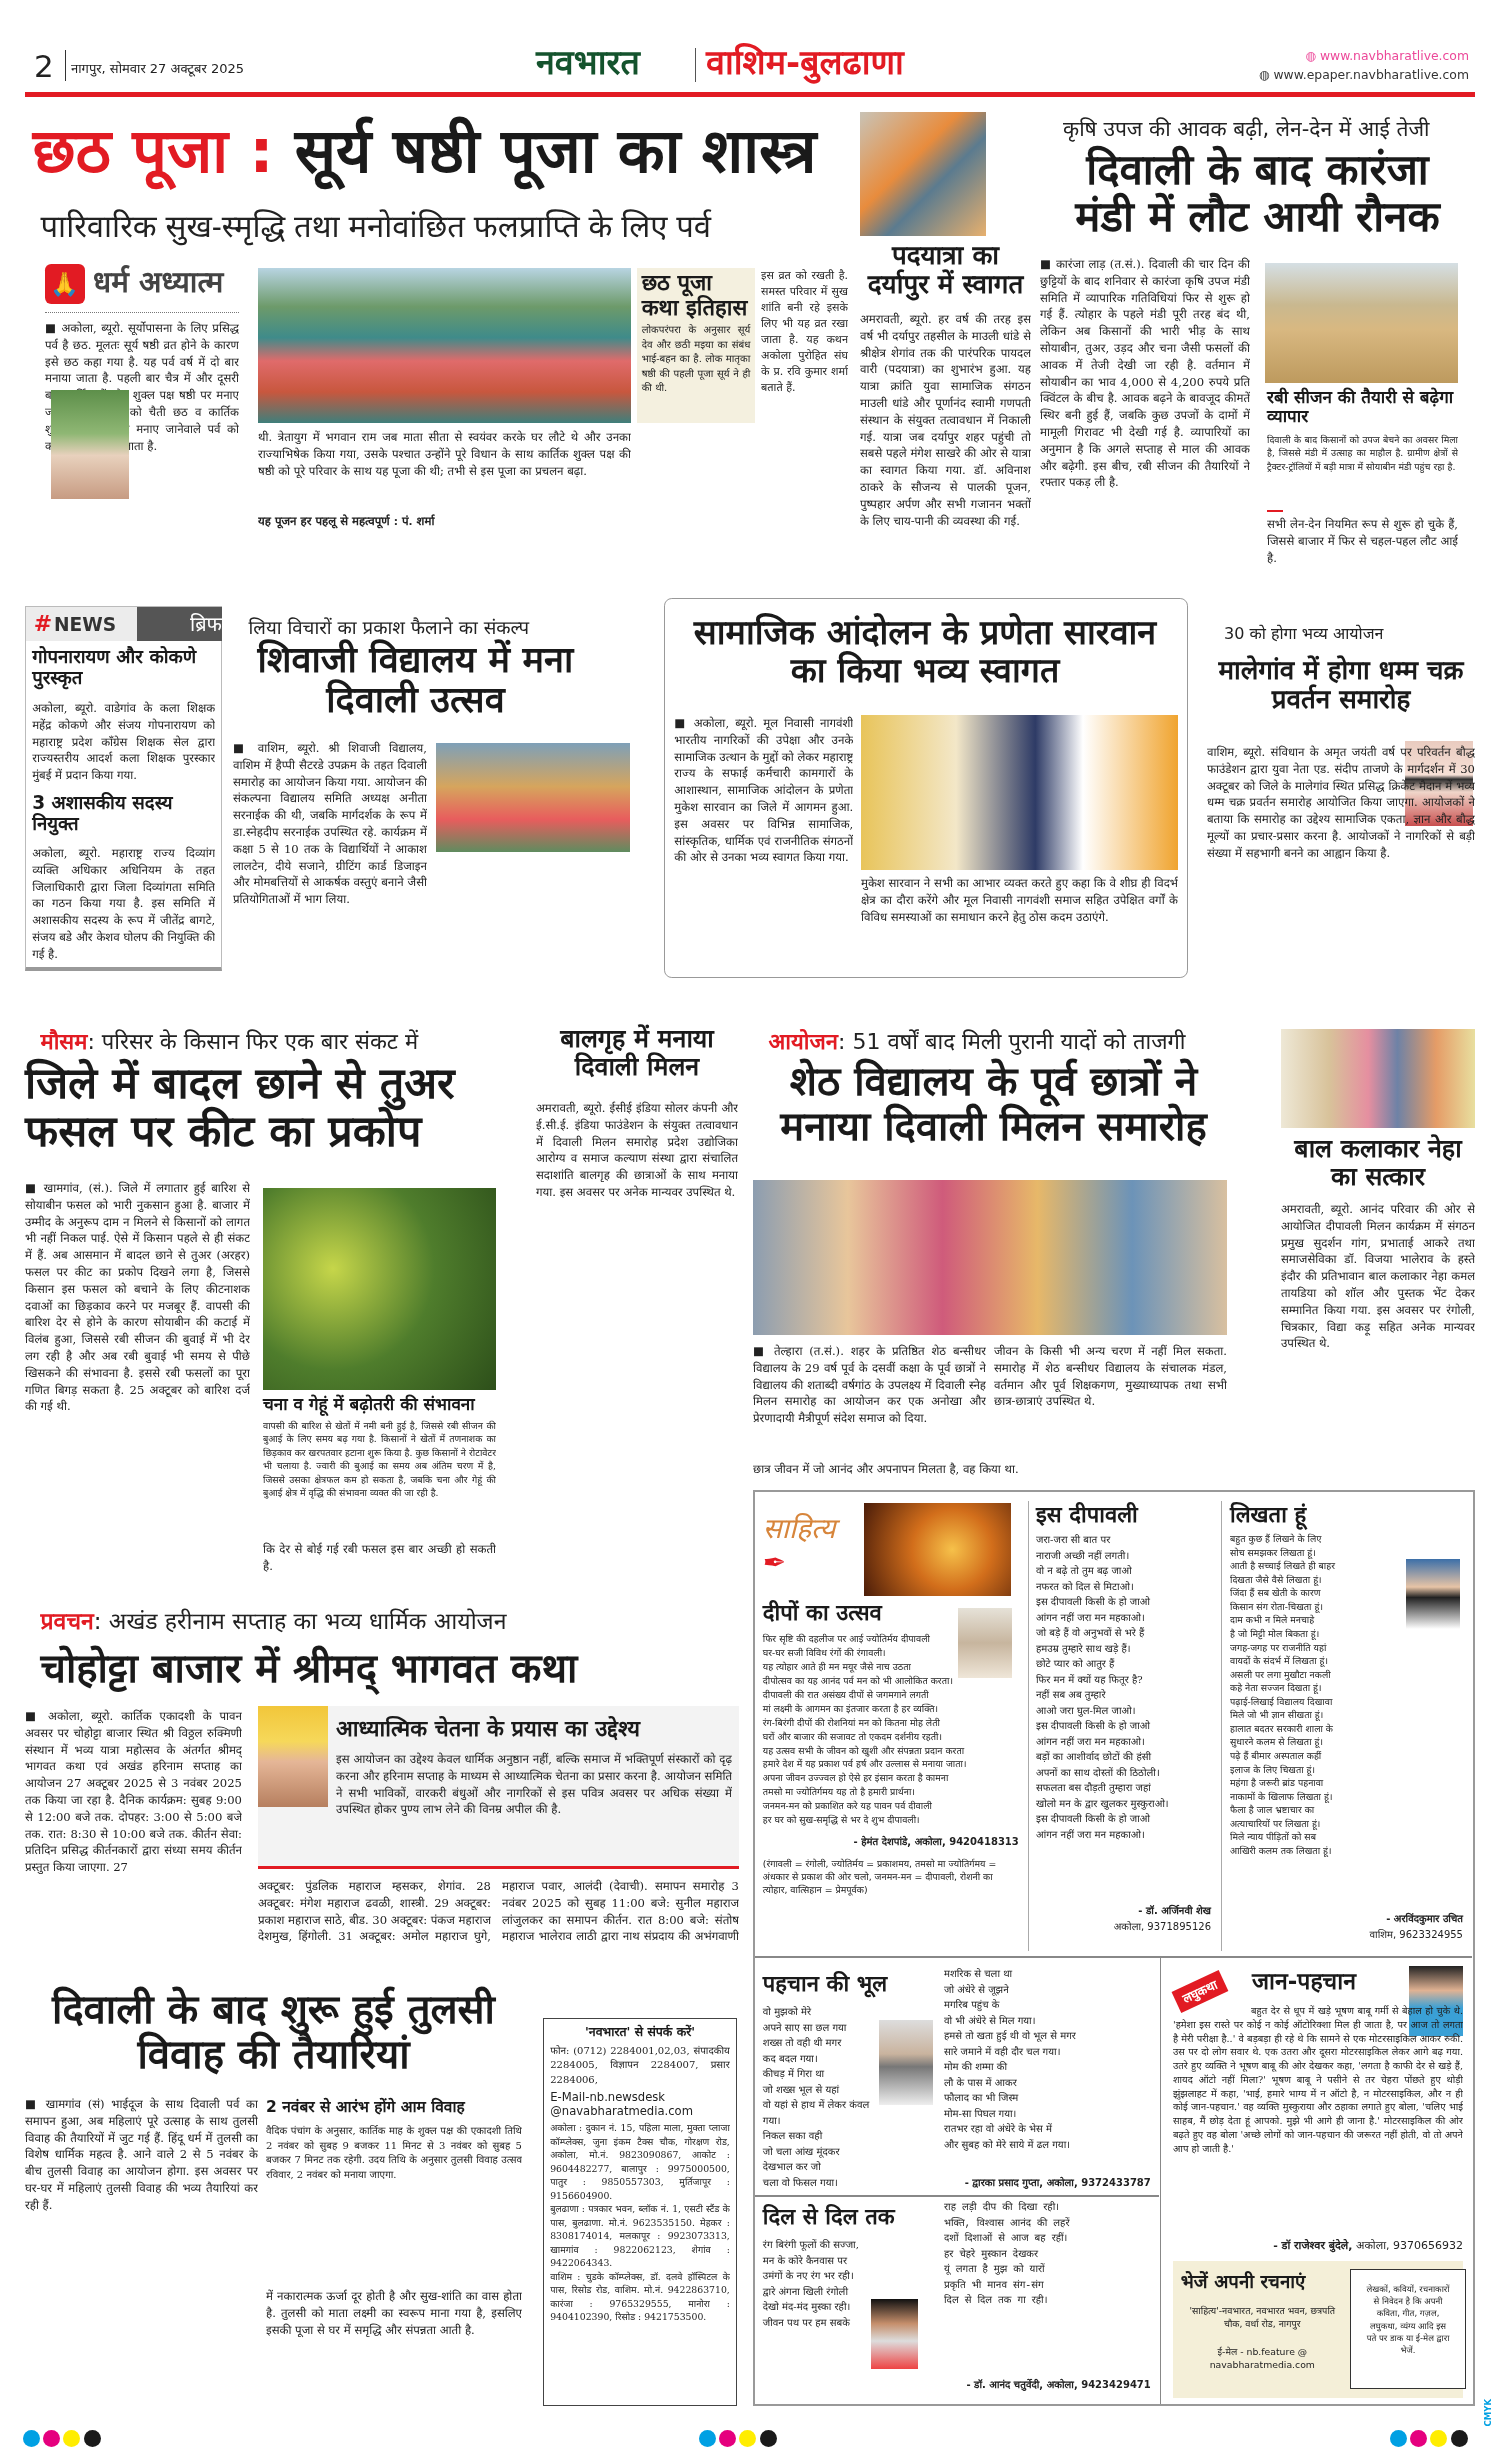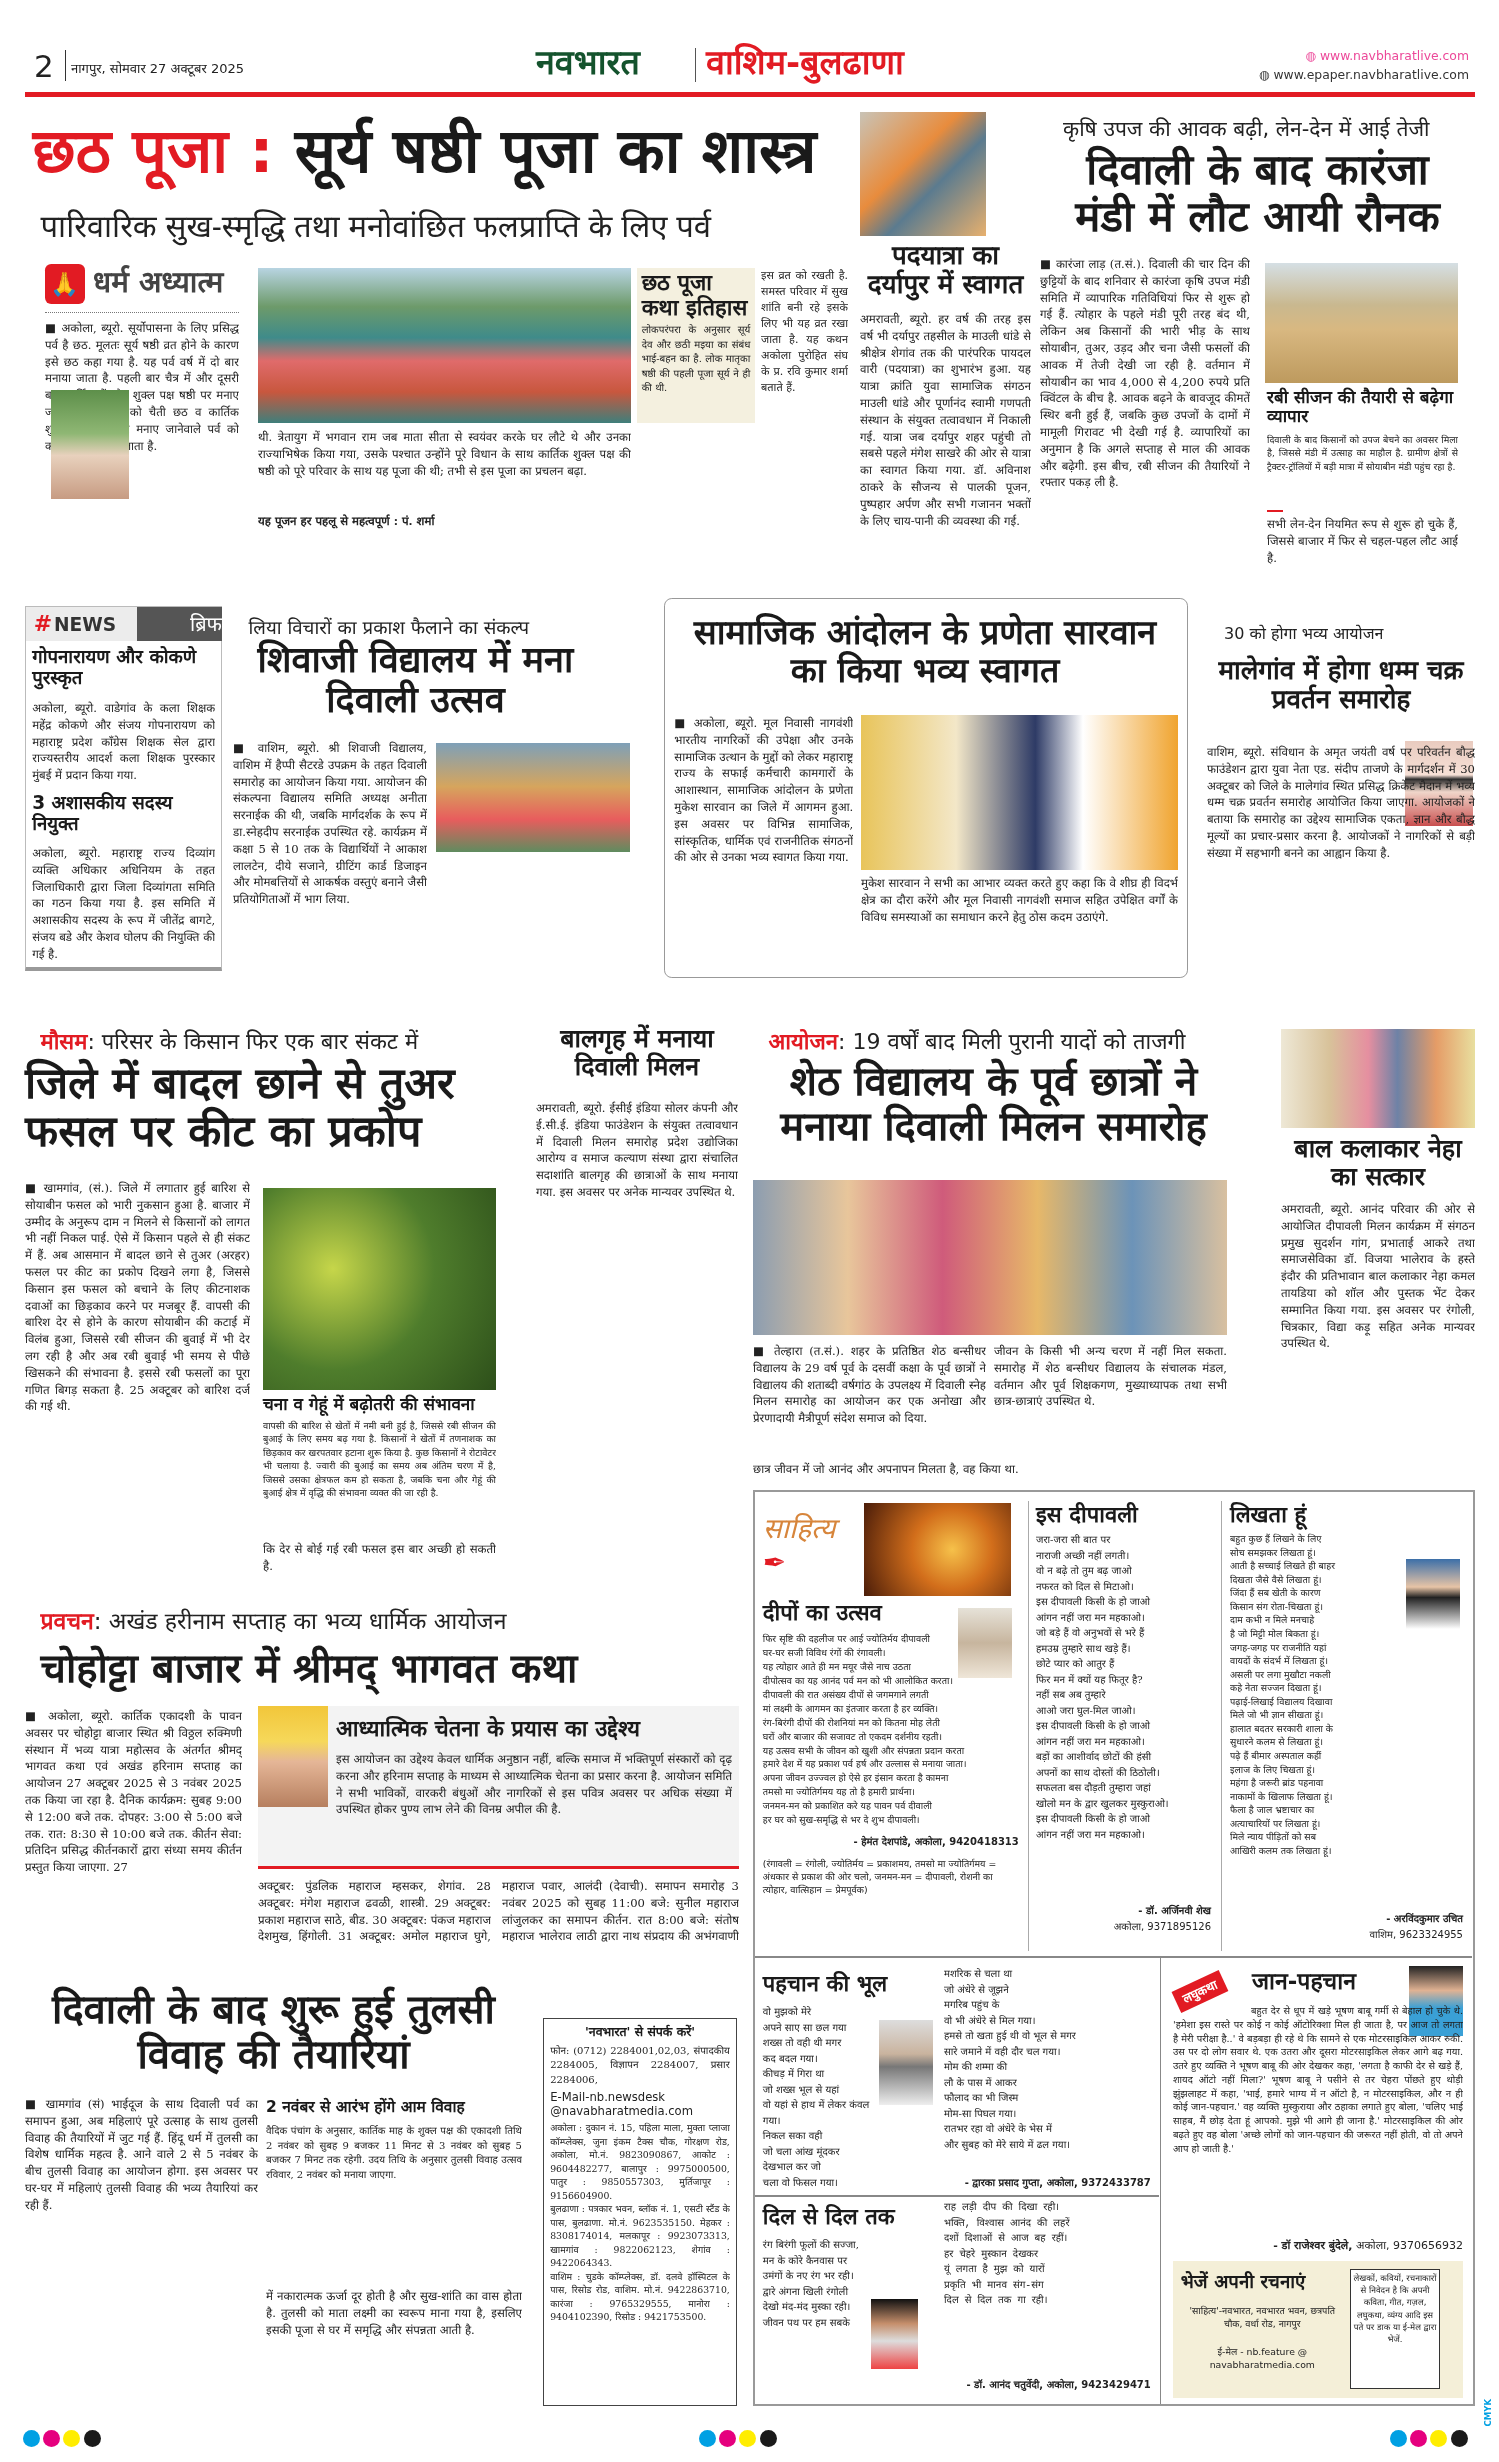--- a/index.html
+++ b/index.html
@@ -124,21 +124,21 @@
   <div class="abs body" style="left:238px;top:516px;width:233px;height:36px">कि देर से बोई गई रबी फसल इस बार अच्छी हो सकती है.</div>
 </div>
 
 <div class="abs" style="left:536px;top:1025px;width:202px;height:559px">
   <div class="abs hl" style="left:0;top:0;width:202px;font-size:25px;text-align:center">बालगृह में मनाया दिवाली मिलन</div>
   <div class="abs body" style="left:0;top:75px;width:202px;height:474px">अमरावती, ब्यूरो. ईसीई इंडिया सोलर कंपनी और ई.सी.ई. इंडिया फाउंडेशन के संयुक्त तत्वावधान में दिवाली मिलन समारोह प्रदेश उद्योजिका आरोग्य व समाज कल्याण संस्था द्वारा संचालित सदाशांति बालगृह की छात्राओं के साथ मनाया गया. इस अवसर पर अनेक मान्यवर उपस्थित थे.</div>
 </div>
 
 <div class="abs" style="left:753px;top:1025px;width:481px;height:435px">
   <div class="abs" style="left:15.5px;top:0;font-size:22px;white-space:nowrap">
-    <span class="red hl">आयोजन</span><span>: 19 वर्षों बाद मिली पुरानी यादों को ताजगी</span>
+    <span class="red hl">आयोजन</span><span>: 51 वर्षों बाद मिली पुरानी यादों को ताजगी</span>
   </div>
   <div class="abs hl" style="left:0;top:34px;width:481px;font-size:40px;text-align:center">शेठ विद्यालय के पूर्व छात्रों ने मनाया दिवाली मिलन समारोह</div>
   <div class="photo" style="left:0;top:155px;width:474px;height:155px;background:linear-gradient(90deg,#8c9db0,#e8c69b 20%,#cf5b7b 40%,#e7b869 60%,#6c93b8 80%,#d8c0a0)"></div>
   <div class="abs body" style="left:0;top:318px;width:233px;height:109px">■ तेल्हारा (त.सं.). शहर के प्रतिष्ठित शेठ बन्सीधर विद्यालय के 29 वर्ष पूर्व के दसवीं कक्षा के पूर्व छात्रों ने विद्यालय की शताब्दी वर्षगांठ के उपलक्ष्य में दिवाली स्नेह मिलन समारोह का आयोजन कर एक अनोखा और प्रेरणादायी मैत्रीपूर्ण संदेश समाज को दिया.</div>
   <div class="abs body" style="left:241px;top:318px;width:233px;height:109px">जीवन के किसी भी अन्य चरण में नहीं मिल सकता. समारोह में शेठ बन्सीधर विद्यालय के संचालक मंडल, वर्तमान और पूर्व शिक्षकगण, मुख्याध्यापक तथा सभी छात्र-छात्राएं उपस्थित थे.</div>
 </div>
 <div class="abs body" style="left:753px;top:1461px;width:481px;height:17px">छात्र जीवन में जो आनंद और अपनापन मिलता है, वह किया था.</div>
 
 <div class="abs" style="left:1281px;top:1029px;width:194px;height:435px">
   <div class="photo" style="left:0;top:0;width:194px;height:99px;background:linear-gradient(90deg,#eee8d6,#d8c29a 25%,#e58fa0 45%,#6e82a6 60%,#e59c67 80%,#e8df9f)"></div>
@@ -328,21 +328,21 @@
   <div class="photo" style="left:654px;top:474px;width:54px;height:70px;background:linear-gradient(#222,#e0b293 35%,#3aa0d6 60%,#3aa0d6)"></div>
   <div class="abs body" style="left:418px;top:512px;width:290px;height:233px;font-size:9.7px;line-height:1.42;text-indent:78px">बहुत देर से धूप में खड़े भूषण बाबू गर्मी से बेहाल हो चुके थे. 'हमेशा इस रास्ते पर कोई न कोई ऑटोरिक्शा मिल ही जाता है, पर आज तो लगता है मेरी परीक्षा है..' वे बड़बड़ा ही रहे थे कि सामने से एक मोटरसाइकिल आकर रुकी. उस पर दो लोग सवार थे. एक उतरा और दूसरा मोटरसाइकिल लेकर आगे बढ़ गया. उतरे हुए व्यक्ति ने भूषण बाबू की ओर देखकर कहा, 'लगता है काफी देर से खड़े हैं, शायद ऑटो नहीं मिला?' भूषण बाबू ने पसीने से तर चेहरा पोंछते हुए थोड़ी झुंझलाहट में कहा, 'भाई, हमारे भाग्य में न ऑटो है, न मोटरसाइकिल, और न ही कोई जान-पहचान.' वह व्यक्ति मुस्कुराया और ठहाका लगाते हुए बोला, 'चलिए भाई साहब, मैं छोड़ देता हूं आपको. मुझे भी आगे ही जाना है.' मोटरसाइकिल की ओर बढ़ते हुए वह बोला 'अच्छे लोगों को जान-पहचान की जरूरत नहीं होती, वो तो अपने आप हो जाती है.'</div>
   <div class="abs" style="left:418px;top:745px;width:290px;text-align:right;font-size:11px">
     <strong>- डॉ राजेश्वर बुंदेले,</strong> <span>अकोला, 9370656932</span>
   </div>
 
   <div class="abs" style="left:418px;top:769px;width:290px;height:137px;background:#f4efd8">
     <div class="abs hl" style="left:7.8px;top:11px;font-size:18.6px">भेजें अपनी रचनाएं</div>
     <div class="abs" style="left:7.8px;top:43px;width:163px;font-size:9.3px;line-height:1.4;text-align:center">'साहित्य'-नवभारत, नवभारत भवन, छत्रपति चौक, वर्धा रोड, नागपुर</div>
     <div class="abs" style="left:7.8px;top:84px;width:163px;font-size:9.3px;line-height:1.4;text-align:center">ई-मेल - nb.feature @ navabharatmedia.com</div>
-    <div class="abs" style="left:177px;top:7.8px;width:90px;height:120px;border:0.8px solid #333;background:#fff;font-size:8.5px;line-height:1.45;text-align:center;padding:2px">लेखकों, कवियों, रचनाकारों से निवेदन है कि अपनी कविता, गीत, गज़ल, लघुकथा, व्यंग्य आदि इस पते पर डाक या ई-मेल द्वारा भेजें.</div>
+    <div class="abs" style="left:177px;top:7.8px;width:116px;height:120px;border:0.8px solid #333;background:#fff;font-size:8.5px;line-height:1.45;text-align:center;padding:13px">लेखकों, कवियों, रचनाकारों से निवेदन है कि अपनी कविता, गीत, गज़ल, लघुकथा, व्यंग्य आदि इस पते पर डाक या ई-मेल द्वारा भेजें.</div>
   </div>
 </div>
 
 <div class="abs" style="left:23px;top:2430px;height:18.6px;width:93px">
   <span class="cmyk" style="left:0;background:#00a0e3"></span>
   <span class="cmyk" style="left:20px;background:#e5007e"></span>
   <span class="cmyk" style="left:40px;background:#ffed00"></span>
   <span class="cmyk" style="left:61px;background:#1a1a1a"></span>
 </div>
 <div class="abs" style="left:699px;top:2430px;height:18.6px;width:93px">

